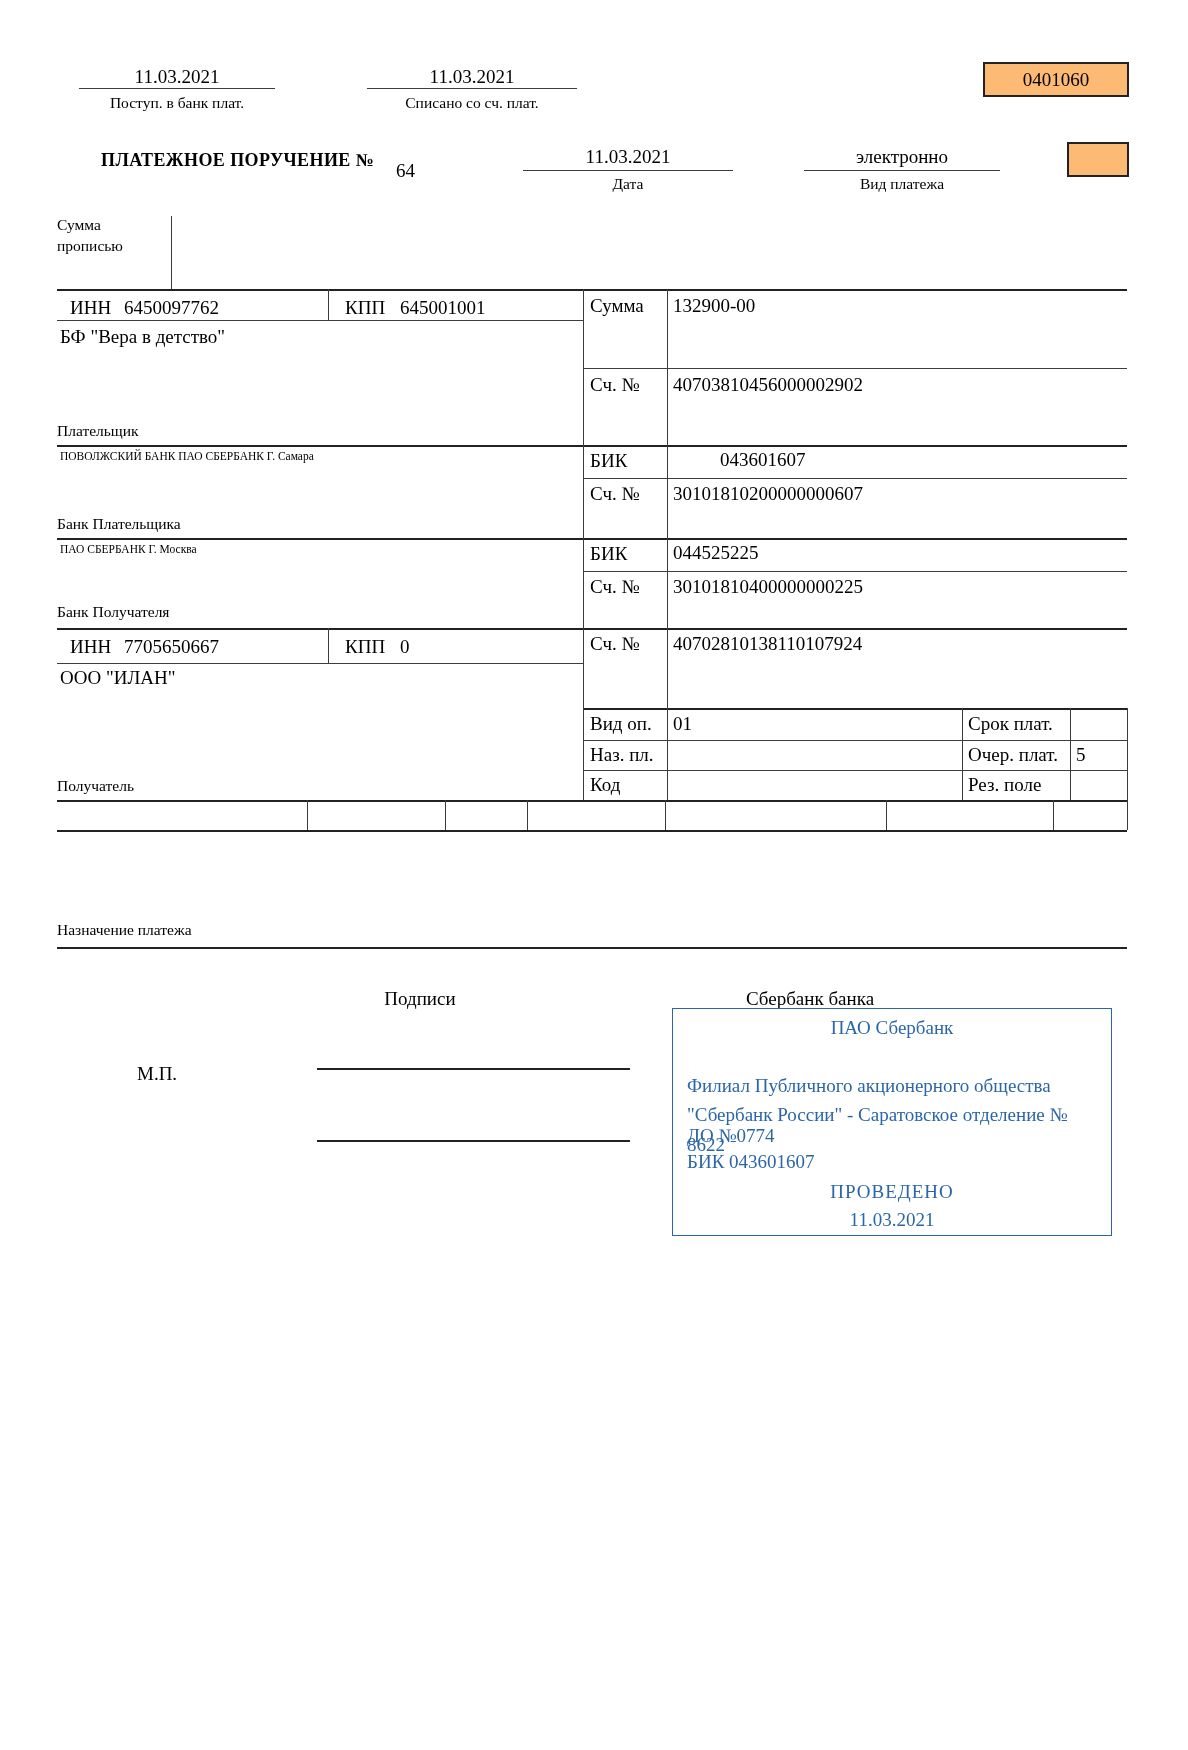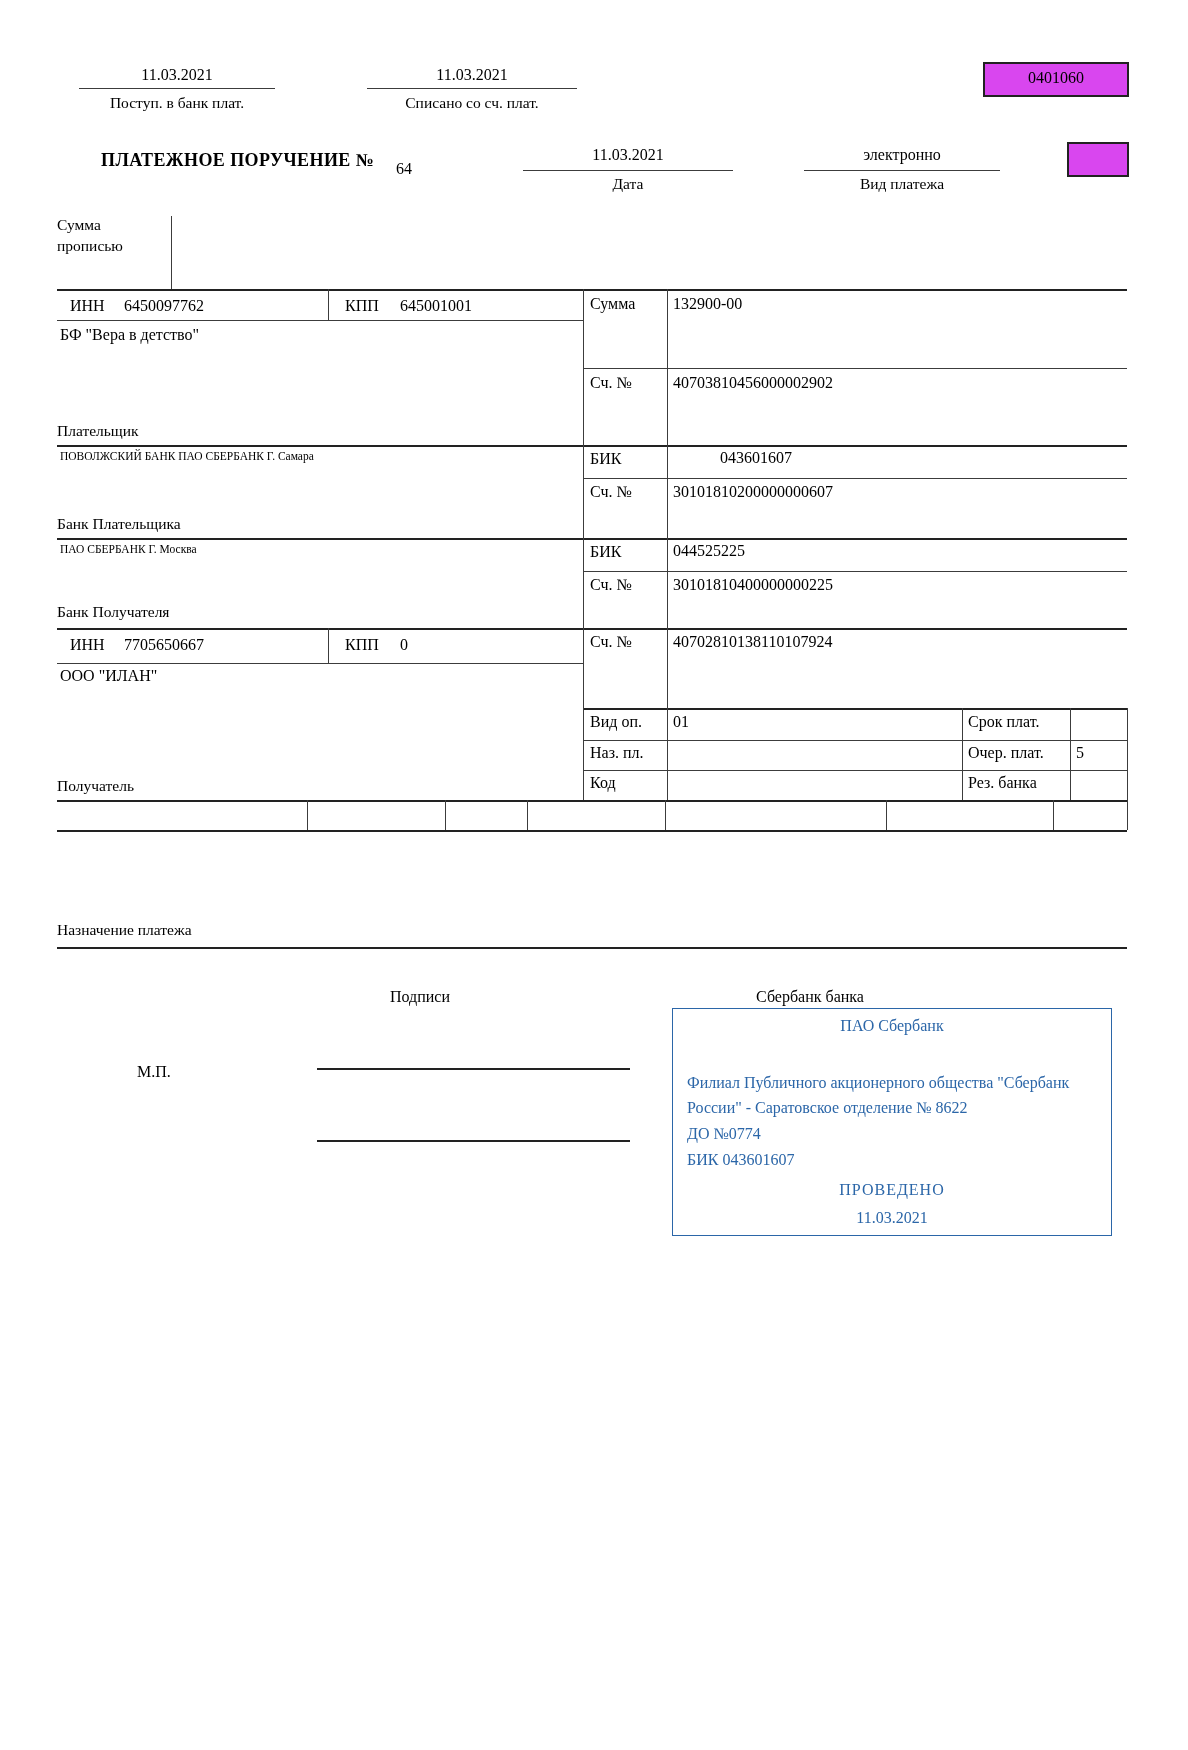--- a/index.html
+++ b/index.html
@@ -2,29 +2,29 @@
 <html><head>
 <meta charset="utf-8">
 <style>
   html,body{margin:0;padding:0;background:#ffffff;}
   .page{
     position:relative;width:1188px;height:1750px;background:#ffffff;
     font-family:"Liberation Serif","DejaVu Serif",serif;color:#000;
     overflow:hidden;
   }
   .abs{position:absolute;}
-  .t{font-size:16px;line-height:1.15;white-space:nowrap;}
+  .t{font-size:19px;line-height:1.15;white-space:nowrap;}
   .t-sm{font-size:11.5px;line-height:1.1;white-space:nowrap;}
   .t-lbl{font-size:15.5px;line-height:1.15;white-space:nowrap;}
   .t-title{font-size:18px;font-weight:bold;letter-spacing:.4px;white-space:nowrap;}
   .ctr{text-align:center;}
   .hline{position:absolute;height:0;border-top:1px solid #3c3c3c;}
   .hline.heavy{border-top:2px solid #222;}
   .vline{position:absolute;width:0;border-left:1px solid #3c3c3c;}
-  .box{position:absolute;border:2px solid #222;background:#d946ef;}
+  .box{position:absolute;border:2px solid #222;background:#fdba74;}
   .stamp{position:absolute;border:1.5px solid #2b66a8;color:#2b66a8;}
   .stamp .t{color:#2b66a8;}
   .wrap{white-space:normal;}
 </style>
 </head>
 <body>
 
 <div class="page">
 
   <div class="abs t ctr" style="left:79px;top:66px;width:196px;">11.03.2021</div>
@@ -127,21 +127,21 @@
   <div class="abs t" style="left:673px;top:713px;">01</div>
   <div class="abs t" style="left:590px;top:744px;">Наз. пл.</div>
   <div class="abs t" style="left:673px;top:744px;"></div>
   <div class="abs t" style="left:590px;top:774px;">Код</div>
   <div class="abs t" style="left:673px;top:774px;"></div>
 
   <div class="abs t" style="left:968px;top:713px;">Срок плат.</div>
   <div class="abs t" style="left:1076px;top:713px;"></div>
   <div class="abs t" style="left:968px;top:744px;">Очер. плат.</div>
   <div class="abs t" style="left:1076px;top:744px;">5</div>
-  <div class="abs t" style="left:968px;top:774px;">Рез. банка</div>
+  <div class="abs t" style="left:968px;top:774px;">Рез. поле</div>
   <div class="abs t" style="left:1076px;top:774px;"></div>
 
   <div class="abs t-lbl" style="left:57px;top:921px;">Назначение платежа</div>
   <div class="hline heavy" style="left:57px;top:947px;width:1070px;"></div>
 
   <div class="abs t ctr" style="left:300px;top:988px;width:240px;">Подписи</div>
   <div class="abs t ctr" style="left:690px;top:988px;width:240px;">Сбербанк банка</div>
 
   <div class="abs t" style="left:137px;top:1063px;">М.П.</div>
   <div class="hline" style="left:317px;top:1068px;width:313px;border-top-width:2px;border-top-color:#222;"></div>

